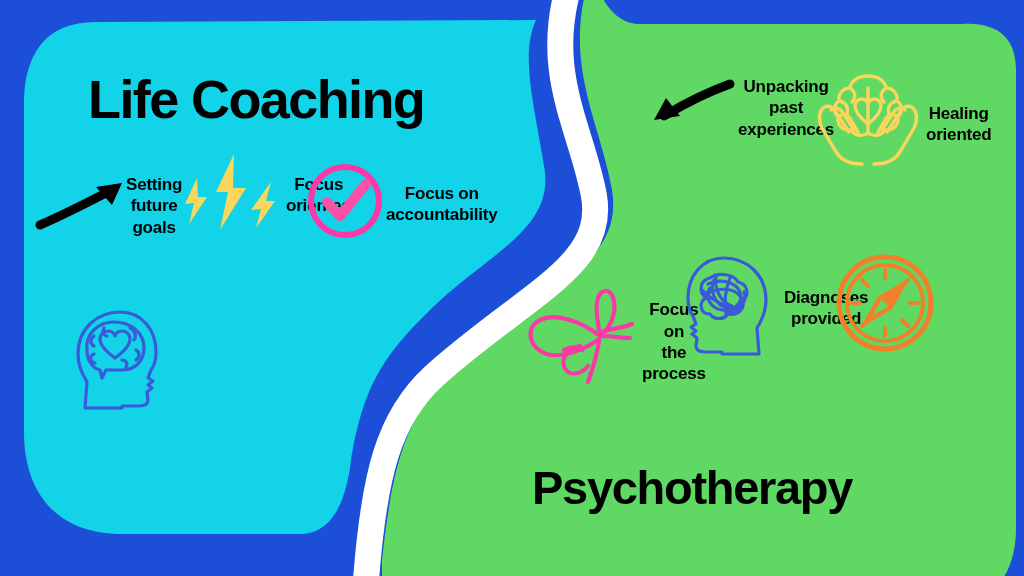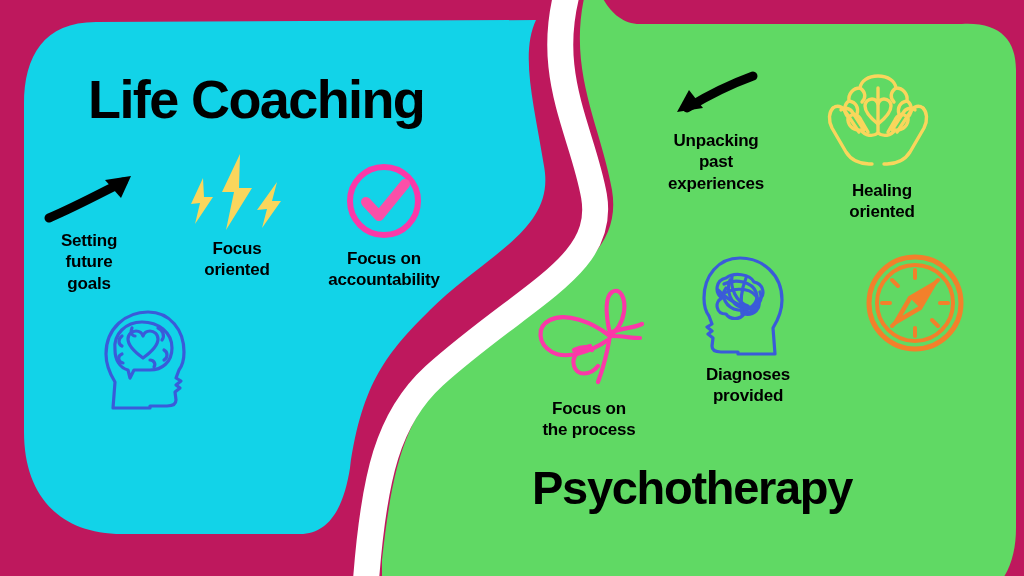--- a/index.html
+++ b/index.html
@@ -1,27 +1,27 @@
 <!DOCTYPE html>
 <html><head>
 <meta charset="utf-8">
 <title>Life Coaching vs Psychotherapy</title>
 <style>
   html,body{margin:0;padding:0;}
   body{
     width:1024px;height:576px;overflow:hidden;background:#ffffff;
     font-family:"Liberation Sans","DejaVu Sans",sans-serif;
   }
-  #stage{position:relative;width:1024px;height:576px;background:#be185d;}
+  #stage{position:relative;width:1024px;height:576px;background:#1d4ed8;}
 
   
   #panels{position:absolute;inset:0;width:1024px;height:576px;}
 
   
-  .item{position:absolute;display:flex;flex-direction:column;align-items:center;}
+  .item{position:absolute;display:flex;flex-direction:row;align-items:center;}
   .item .ico{display:block;line-height:0;}
   .item .cap{
     margin-top:6px;text-align:center;color:#000;
     font-weight:bold;font-size:17px;line-height:1.26;
     letter-spacing:-0.2px;
   }
 
   
   .heading{
     position:absolute;color:#000;font-weight:bold;
@@ -177,21 +177,21 @@
           <path d="M30 48 C34 45 39 47 41 52 L48 64"></path>
 
           <path d="M103 40 C107 44 108 52 104 60 L90 84 C85 92 76 96 67 96
                    L64 96"></path>
           <path d="M103 40 C99 37 94 38 91 43 L77 64"></path>
           <path d="M95 42 C91 39 86 40 83 45 L72 62"></path>
           <path d="M86 48 C82 45 77 47 75 52 L68 64"></path>
         </g>
       </svg>
     </span>
-    <span class="cap" style="white-space:pre-line;margin-left:8px;">Healing
+    <span class="cap" style="white-space:pre-line;">Healing
 oriented</span>
   </div>
 
   <div class="item" id="it-r2" style="left:516px;top:286px;width:146px;">
     <span class="ico">
       <svg width="126" height="106" viewBox="0 0 126 106">
         <g fill="none" stroke="#FB38A8" stroke-width="4.2" stroke-linecap="round" stroke-linejoin="round">
 
           <path d="M84 50 C82 62 78 80 72 96"></path>
 

